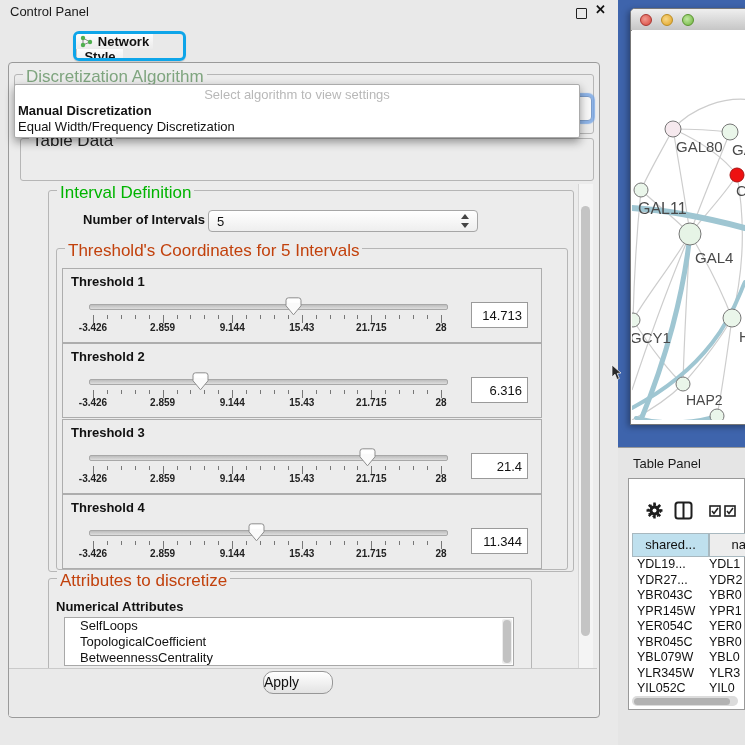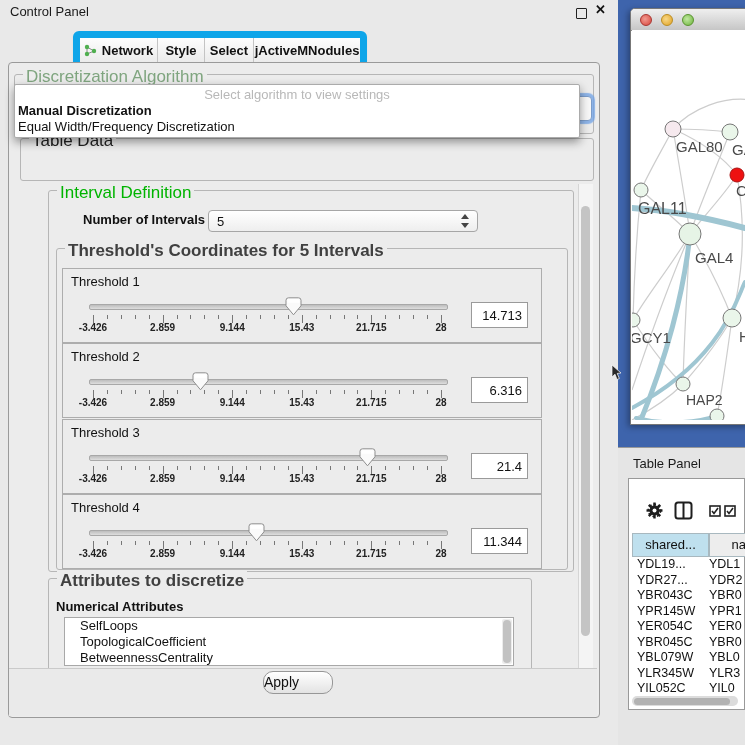--- a/index.html
+++ b/index.html
@@ -5,55 +5,55 @@
   html,body{margin:0;padding:0;background:#d8d8d8;}
   #app{position:relative;width:745px;height:745px;overflow:hidden;
        font-family:"Liberation Sans",sans-serif;background:#e9e9e9;}
   .abs{position:absolute;}
   
   .cp-titlebar{left:0;top:0;width:618px;height:24px;background:#e9e9e9;}
   .cp-title{left:10px;top:4px;font-size:13px;color:#1a1a1a;}
   .float-icon{left:576px;top:8px;width:9px;height:9px;border:1.5px solid #222;border-radius:1px;}
   .close-icon{left:595px;top:2px;font-size:13px;font-weight:bold;color:#111;}
   
-  .tabgroup{display:flex;border:7px solid #0ea5e9;border-radius:6px;overflow:hidden;
-            box-shadow:0 1px 1px rgba(0,0,0,.15);height:24px;}
+  .tabgroup{display:flex;border:3px solid #0ea5e9;border-radius:6px;overflow:hidden;
+            box-shadow:0 1px 1px rgba(0,0,0,.15);height:24px;flex-direction:column;}
   .tab{display:flex;align-items:center;justify-content:center;font-size:13px;font-weight:bold;
        color:#111;background:linear-gradient(#fdfdfd,#ebebeb);border-left:1px solid #c4c4c4;}
   .tab:first-child{border-left:none;}
   .tab.sel{background:linear-gradient(#7d7d7d,#666);color:#e3e3e3;border-left:1px solid #5a5a5a;}
   .toptabs{left:73px;top:31px;}
   .bottabs{left:140px;top:704px;height:23px;}
   .neticon{width:13px;height:13px;margin-right:5px;}
   
   .main-panel{left:8px;top:62px;width:590px;height:654px;background:#ececec;
               border:1px solid #9a9a9a;border-radius:4px;}
   .group{border:1px solid #b6b6b6;border-radius:3px;}
   .legend{position:absolute;top:-8px;left:8px;background:#ececec;padding:0 3px;font-size:17px;}
   .lg-green{color:#00b400;}
-  .lg-blue{color:#404040;font-weight:bold;}
+  .lg-blue{color:#c2410c;}
   .lg-dark{color:#222;}
   .lg-muted{color:#7fa57f;}
   
   .combo{background:linear-gradient(#ffffff,#eeeeee);border:1px solid #a6a6a6;border-radius:4px;
          font-size:13px;color:#111;display:flex;align-items:center;padding-left:8px;box-sizing:border-box;}
   .combo .stepper{position:absolute;right:7px;top:50%;transform:translateY(-50%);width:9px;height:14px;}
   .arr-up,.arr-dn{position:absolute;left:0;width:0;height:0;border-left:4.5px solid transparent;border-right:4.5px solid transparent;}
   .arr-up{top:0;border-bottom:5px solid #444;}
   .arr-dn{bottom:0;border-top:5px solid #444;}
   .combo-focus{left:22px;top:96px;width:568px;height:23px;border-radius:4px;z-index:4;
                background:#f7f7f7;border:1px solid #7b9cc9;box-shadow:0 0 1px 3px rgba(110,160,230,.75);}
   
   .popup{left:14px;top:84px;width:564px;height:52px;background:#fff;border:1px solid #ababab;
          border-radius:2px;box-shadow:0 4px 10px rgba(0,0,0,.4);z-index:20;}
   .popup-prompt{left:0;right:0;top:2px;text-align:center;font-size:13px;color:#b8b8b8;}
   .popup-item{left:3px;font-size:13px;color:#111;white-space:nowrap;}
   
   .th-panel{position:absolute;left:0;width:478px;height:73px;border:1px solid #adadad;background:#ececec;}
-  .th-label{position:absolute;left:8px;top:5px;font-size:13px;font-weight:normal;color:#111;}
+  .th-label{position:absolute;left:8px;top:5px;font-size:13px;font-weight:bold;color:#111;}
   .th-track{position:absolute;left:26px;top:35px;width:357px;height:4px;border-radius:2px;
             background:linear-gradient(#bdbdbd,#dedede);border:1px solid #a8a8a8;}
   .tick{position:absolute;width:1px;background:#777;}
   .sc-label{position:absolute;width:60px;text-align:center;font-size:10px;font-weight:bold;color:#222;top:53px;}
   .th-value{position:absolute;left:408px;top:33px;width:57px;height:26px;background:#fff;
             border:1px solid #9a9a9a;font-size:13px;color:#111;text-align:right;
             line-height:26px;padding-right:5px;box-sizing:border-box;}
   .thumb{position:absolute;top:28px;width:17px;height:19px;}
   
   .attr-list{left:64px;top:617px;width:450px;height:49px;background:#fff;border:1px solid #a8a8a8;

